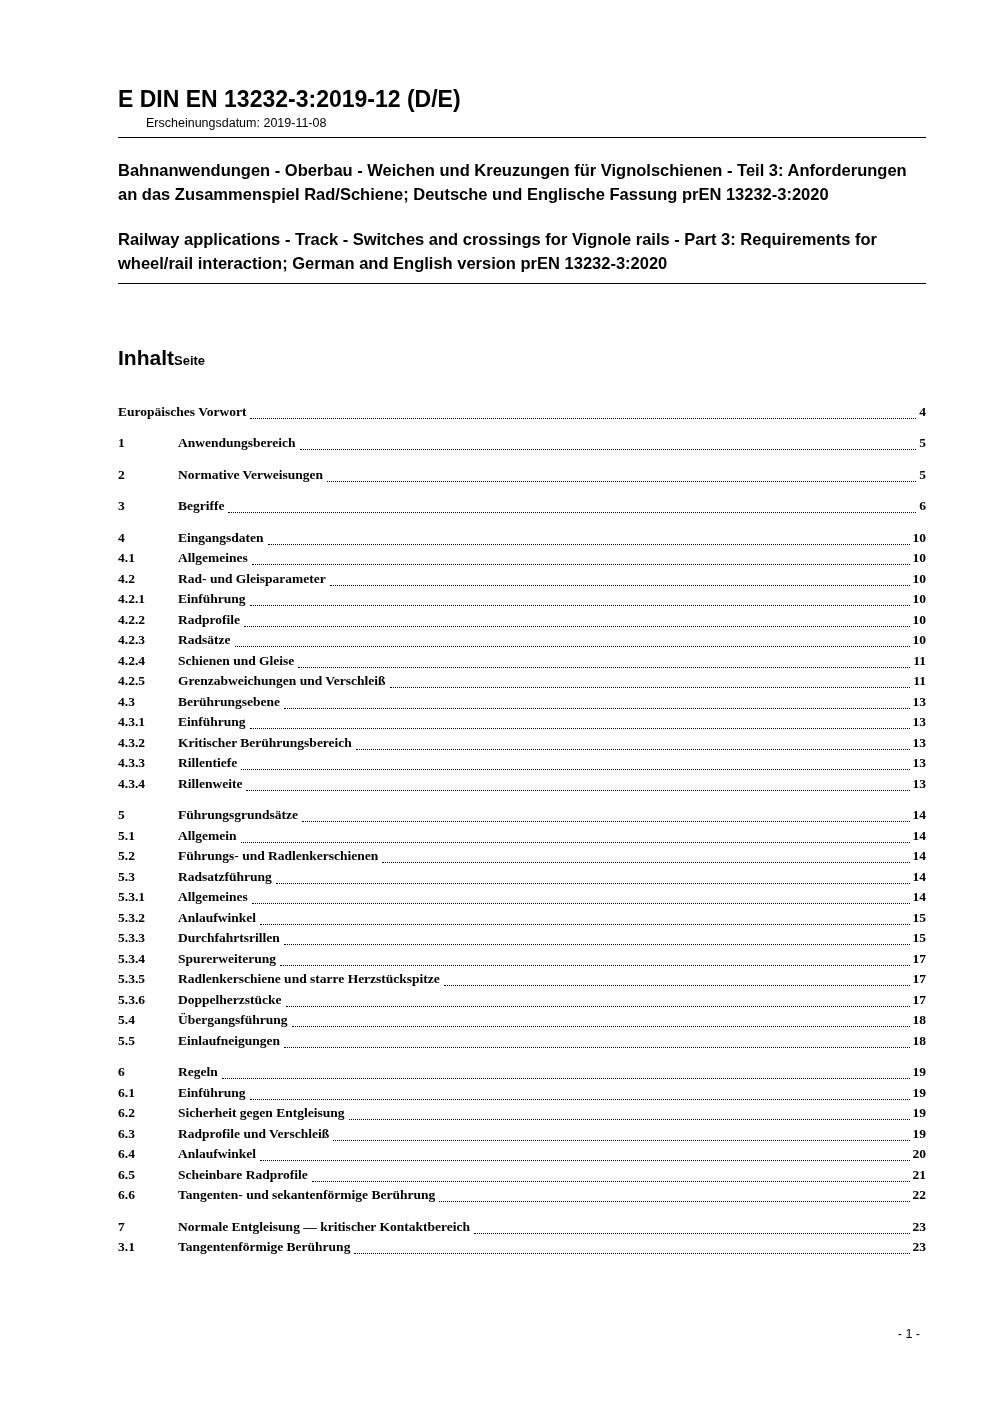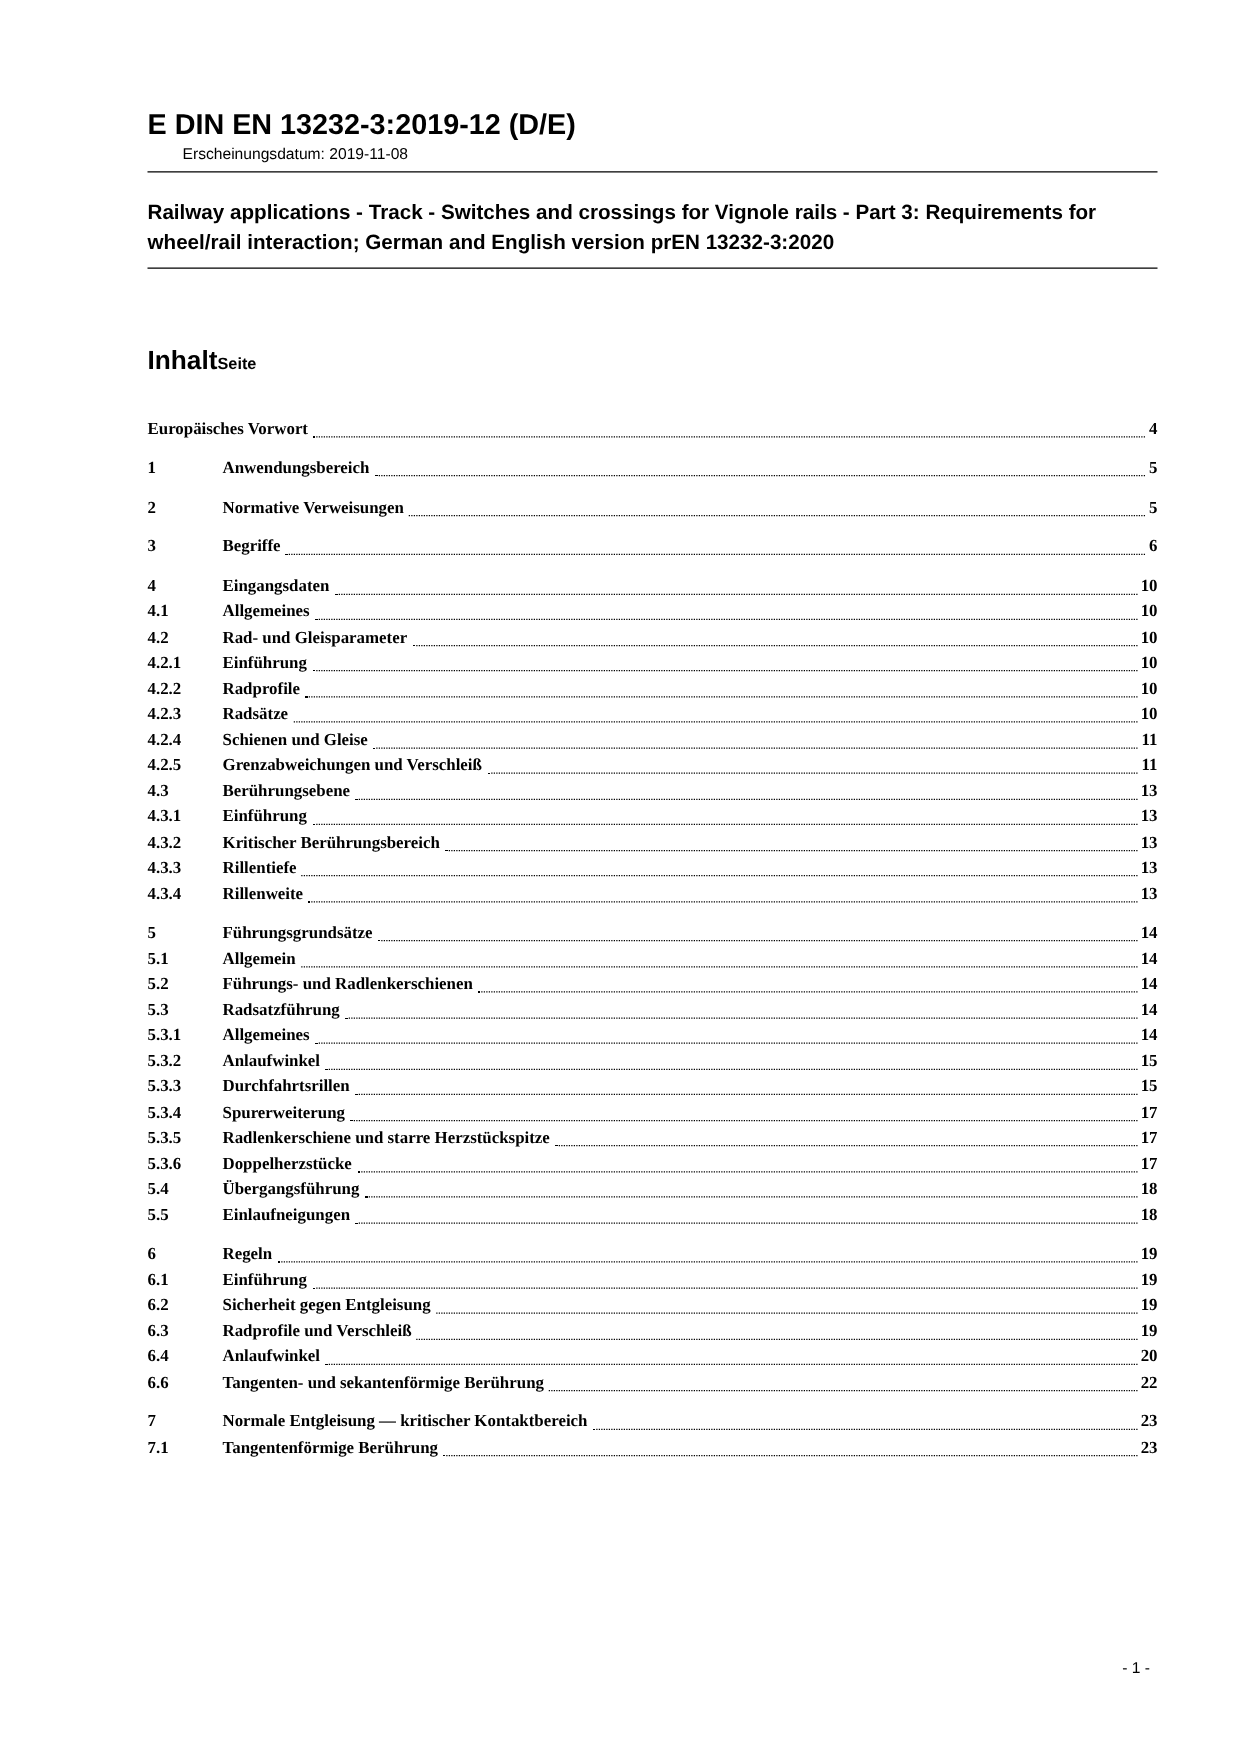--- a/index.html
+++ b/index.html
@@ -105,20 +105,21 @@
 <body>
 
 <div class="page">
 
   <div class="doc-title">E DIN EN 13232-3:2019-12 (D/E)</div>
 
   <div class="pub-date">Erscheinungsdatum: 2019-11-08</div>
 
   <hr class="rule">
 
+  <div class="std-title">Bahnanwendungen - Oberbau - Weichen und Kreuzungen für Vignolschienen - Teil 3: Anforderungen an das Zusammenspiel Rad/Schiene; Deutsche und Englische Fassung prEN 13232-3:2020</div>
 
   <div class="std-title">Railway applications - Track - Switches and crossings for Vignole rails - Part 3: Requirements for wheel/rail interaction; German and English version prEN 13232-3:2020</div>
 
   <hr class="rule-2">
 
   <div class="inhalt-row">
     <span class="inhalt-heading">Inhalt</span>
     <span class="seite-label">Seite</span>
   </div>
 
@@ -320,33 +321,39 @@
         <span class="toc-leader"></span>
         <span class="toc-page">19</span>
       </div>
       <div class="toc-row">
         <span class="toc-num">6.4</span>
         <span class="toc-title">Anlaufwinkel</span>
         <span class="toc-leader"></span>
         <span class="toc-page">20</span>
       </div>
       <div class="toc-row">
+        <span class="toc-num">6.5</span>
+        <span class="toc-title">Scheinbare Radprofile</span>
+        <span class="toc-leader"></span>
+        <span class="toc-page">21</span>
+      </div>
+      <div class="toc-row">
         <span class="toc-num">6.6</span>
         <span class="toc-title">Tangenten- und sekantenförmige Berührung</span>
         <span class="toc-leader"></span>
         <span class="toc-page">22</span>
       </div>
       <div class="toc-row group-start">
         <span class="toc-num">7</span>
         <span class="toc-title">Normale Entgleisung — kritischer Kontaktbereich</span>
         <span class="toc-leader"></span>
         <span class="toc-page">23</span>
       </div>
       <div class="toc-row">
-        <span class="toc-num">7.1</span>
+        <span class="toc-num">3.1</span>
         <span class="toc-title">Tangentenförmige Berührung</span>
         <span class="toc-leader"></span>
         <span class="toc-page">23</span>
       </div>
     </div>
 
   <div class="footer-page-num">- 1 -</div>
 
 </div>
 

